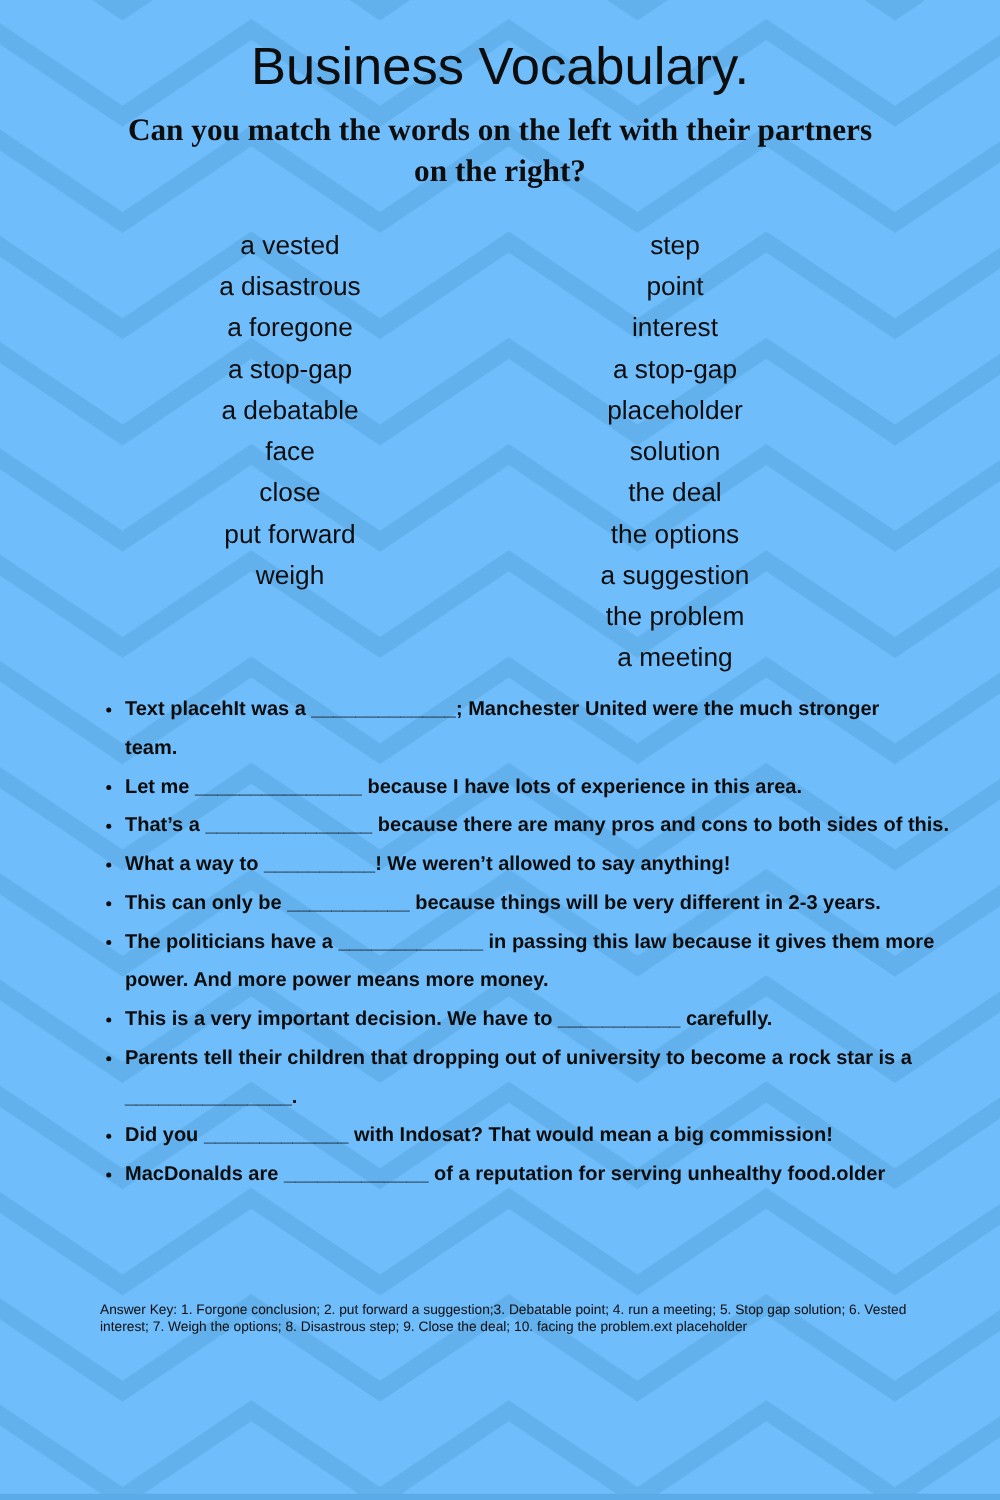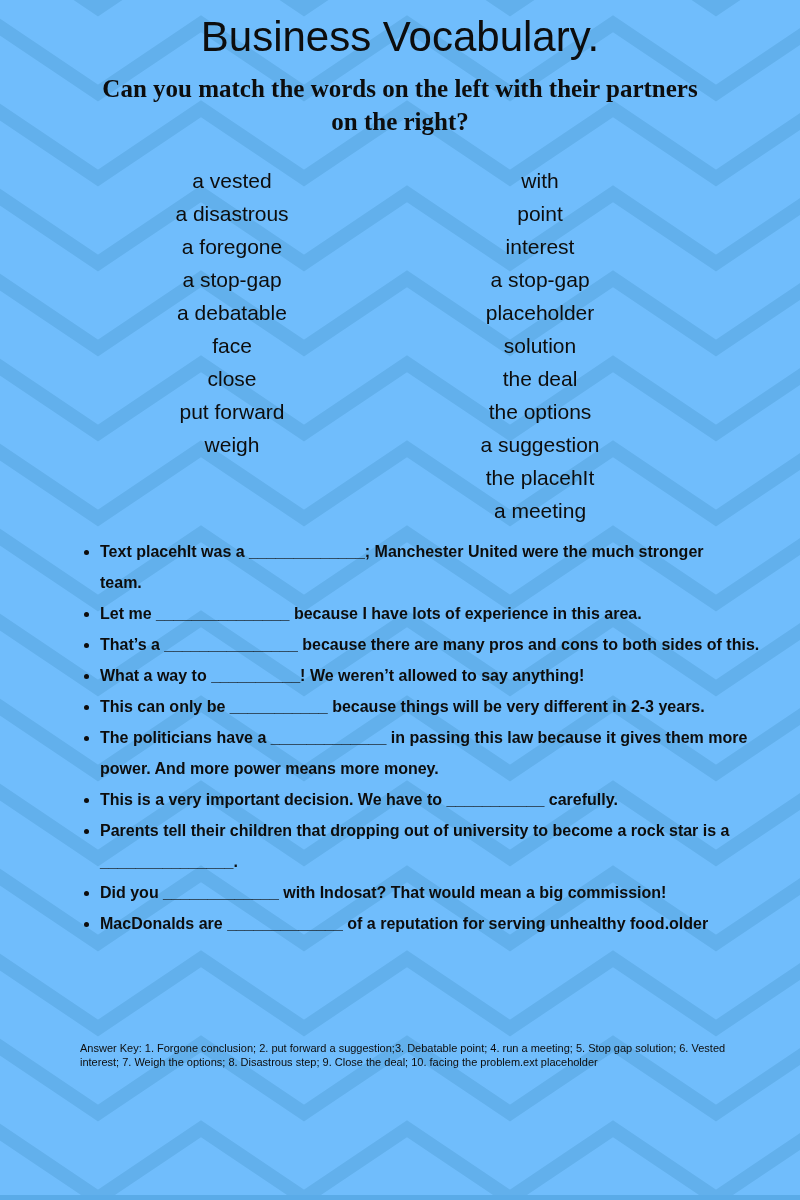--- a/index.html
+++ b/index.html
@@ -24,21 +24,21 @@
     left: 0;
     top: 0;
     z-index: 0;
   }
   .content {
     position: relative;
     z-index: 1;
   }
   .title {
     margin: 0;
-    padding-top: 14px;
+    padding-top: 30px;
     font-size: 42px;
     line-height: 46px;
     font-weight: 400;
     text-align: center;
     letter-spacing: 0px;
   }
   .subtitle {
     margin-top: 12px;
     font-family: Liberation Serif, serif;
     font-weight: 700;
@@ -127,30 +127,30 @@
         <div class="word">a disastrous</div>
         <div class="word">a foregone</div>
         <div class="word">a stop-gap</div>
         <div class="word">a debatable</div>
         <div class="word">face</div>
         <div class="word">close</div>
         <div class="word">put forward</div>
         <div class="word">weigh</div>
       </div>
       <div class="col col-right">
-        <div class="word">with</div>
+        <div class="word">step</div>
         <div class="word">point</div>
         <div class="word">interest</div>
         <div class="word">a stop-gap</div>
         <div class="word">placeholder</div>
         <div class="word">solution</div>
         <div class="word">the deal</div>
         <div class="word">the options</div>
         <div class="word">a suggestion</div>
-        <div class="word">the placehIt</div>
+        <div class="word">the problem</div>
         <div class="word">a meeting</div>
       </div>
     </div>
 
     <ul class="bullets">
       <li>
         <span class="bline">Text placehIt was a _____________; Manchester United were the much stronger</span>
         <span class="bline">team.</span>
       </li>
       <li>

